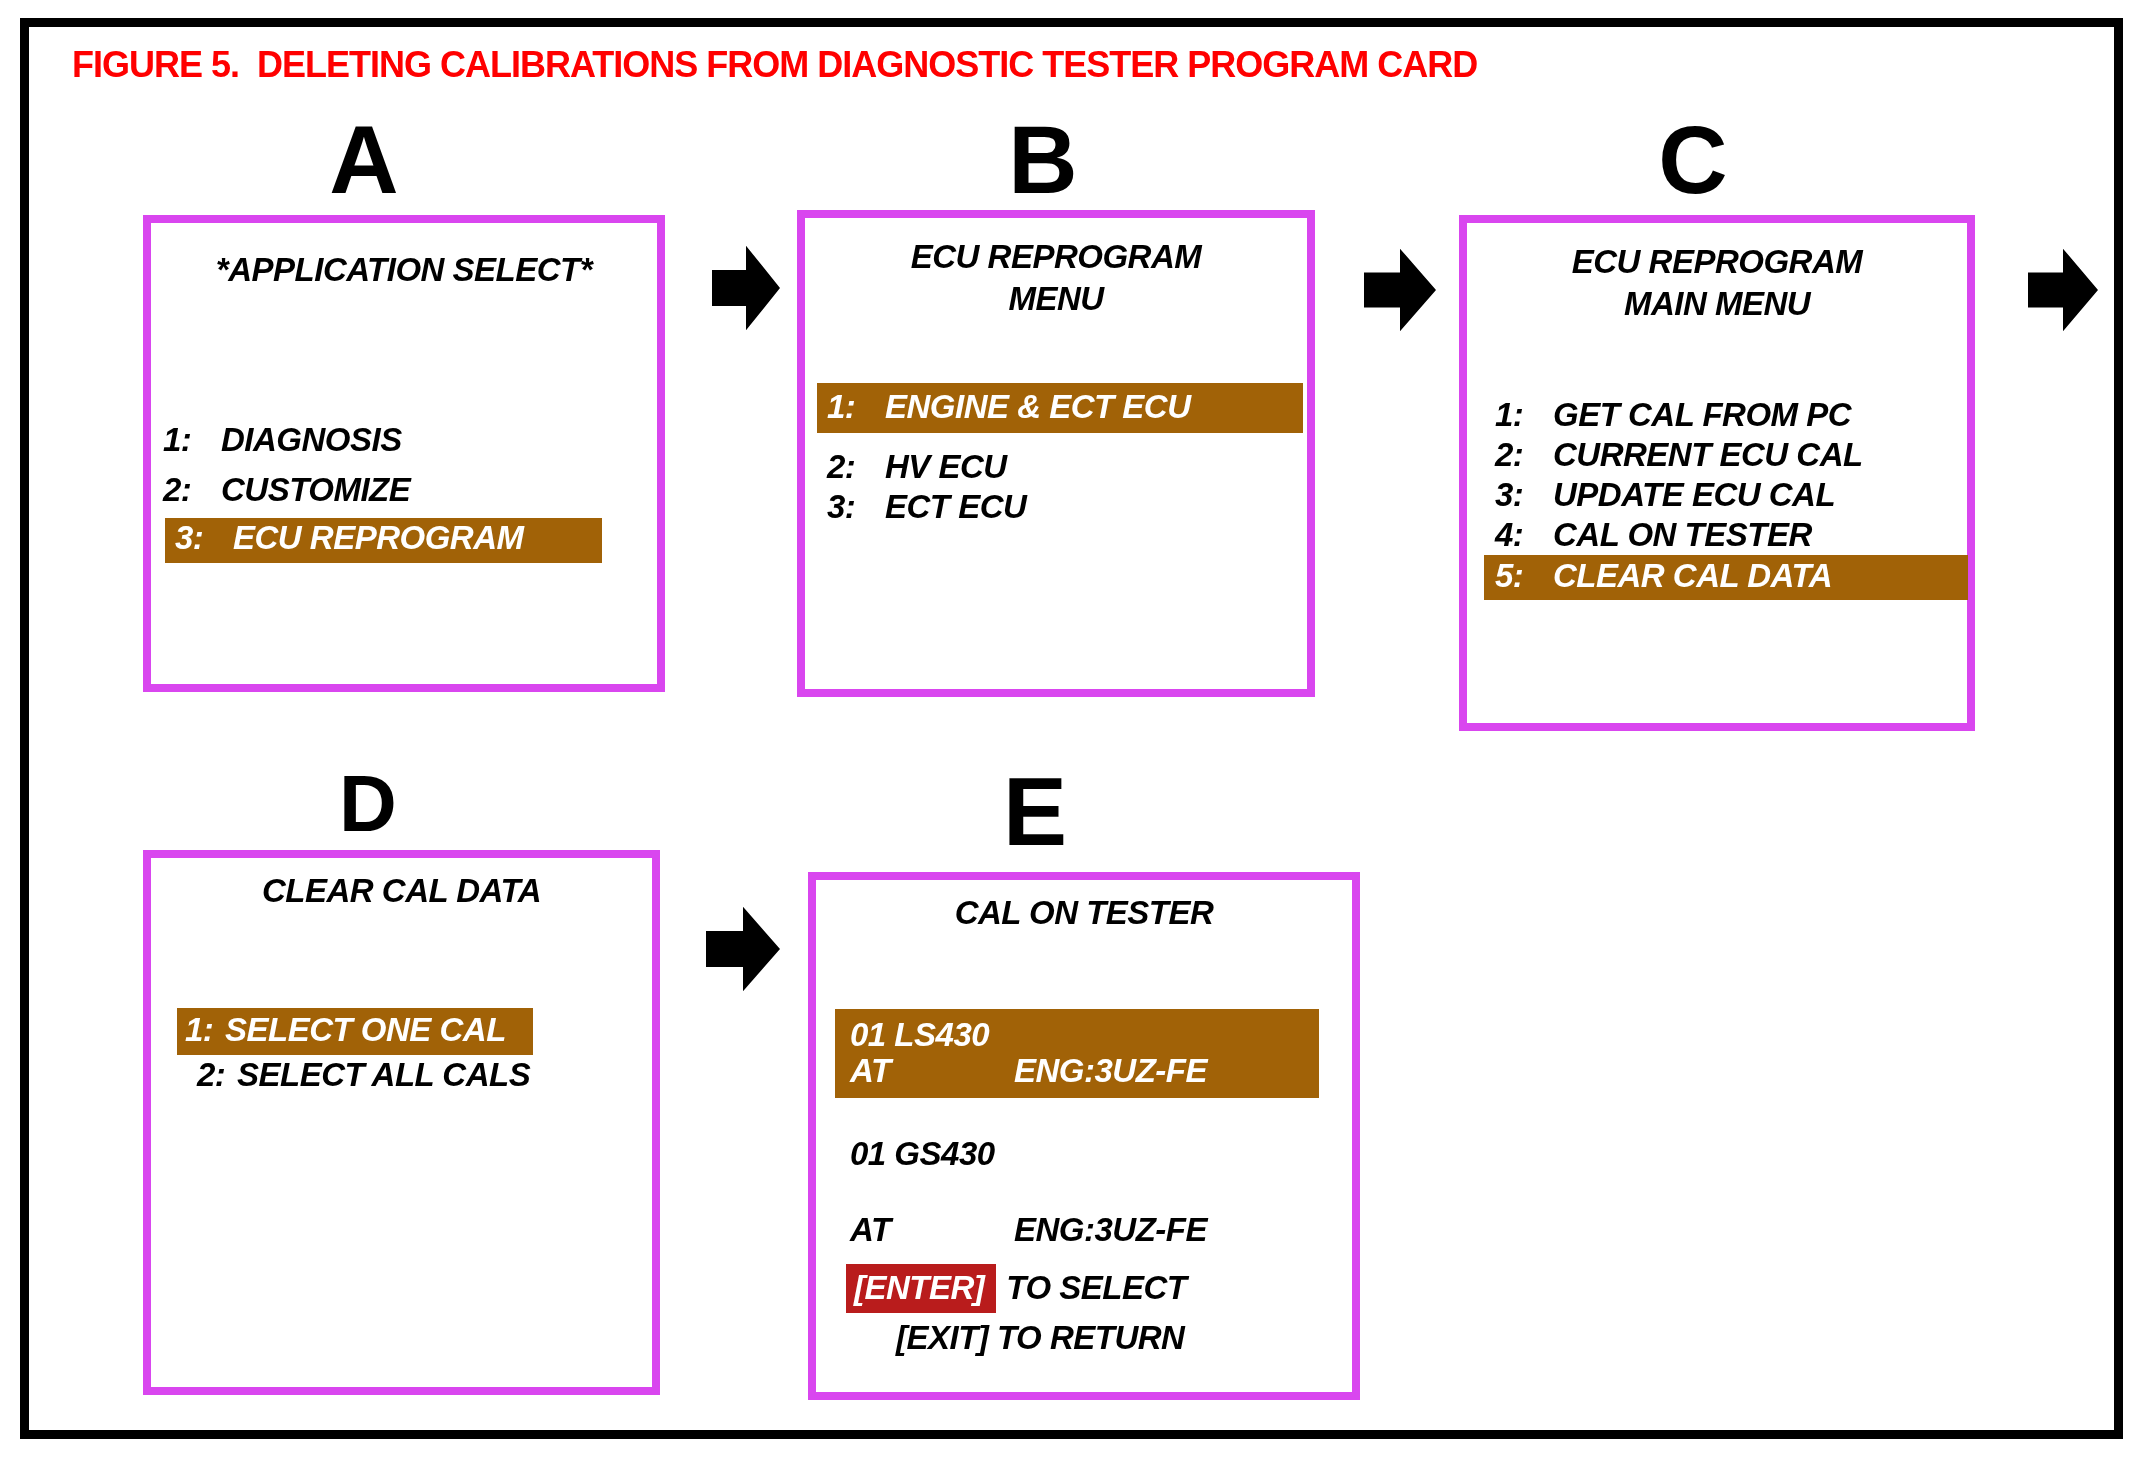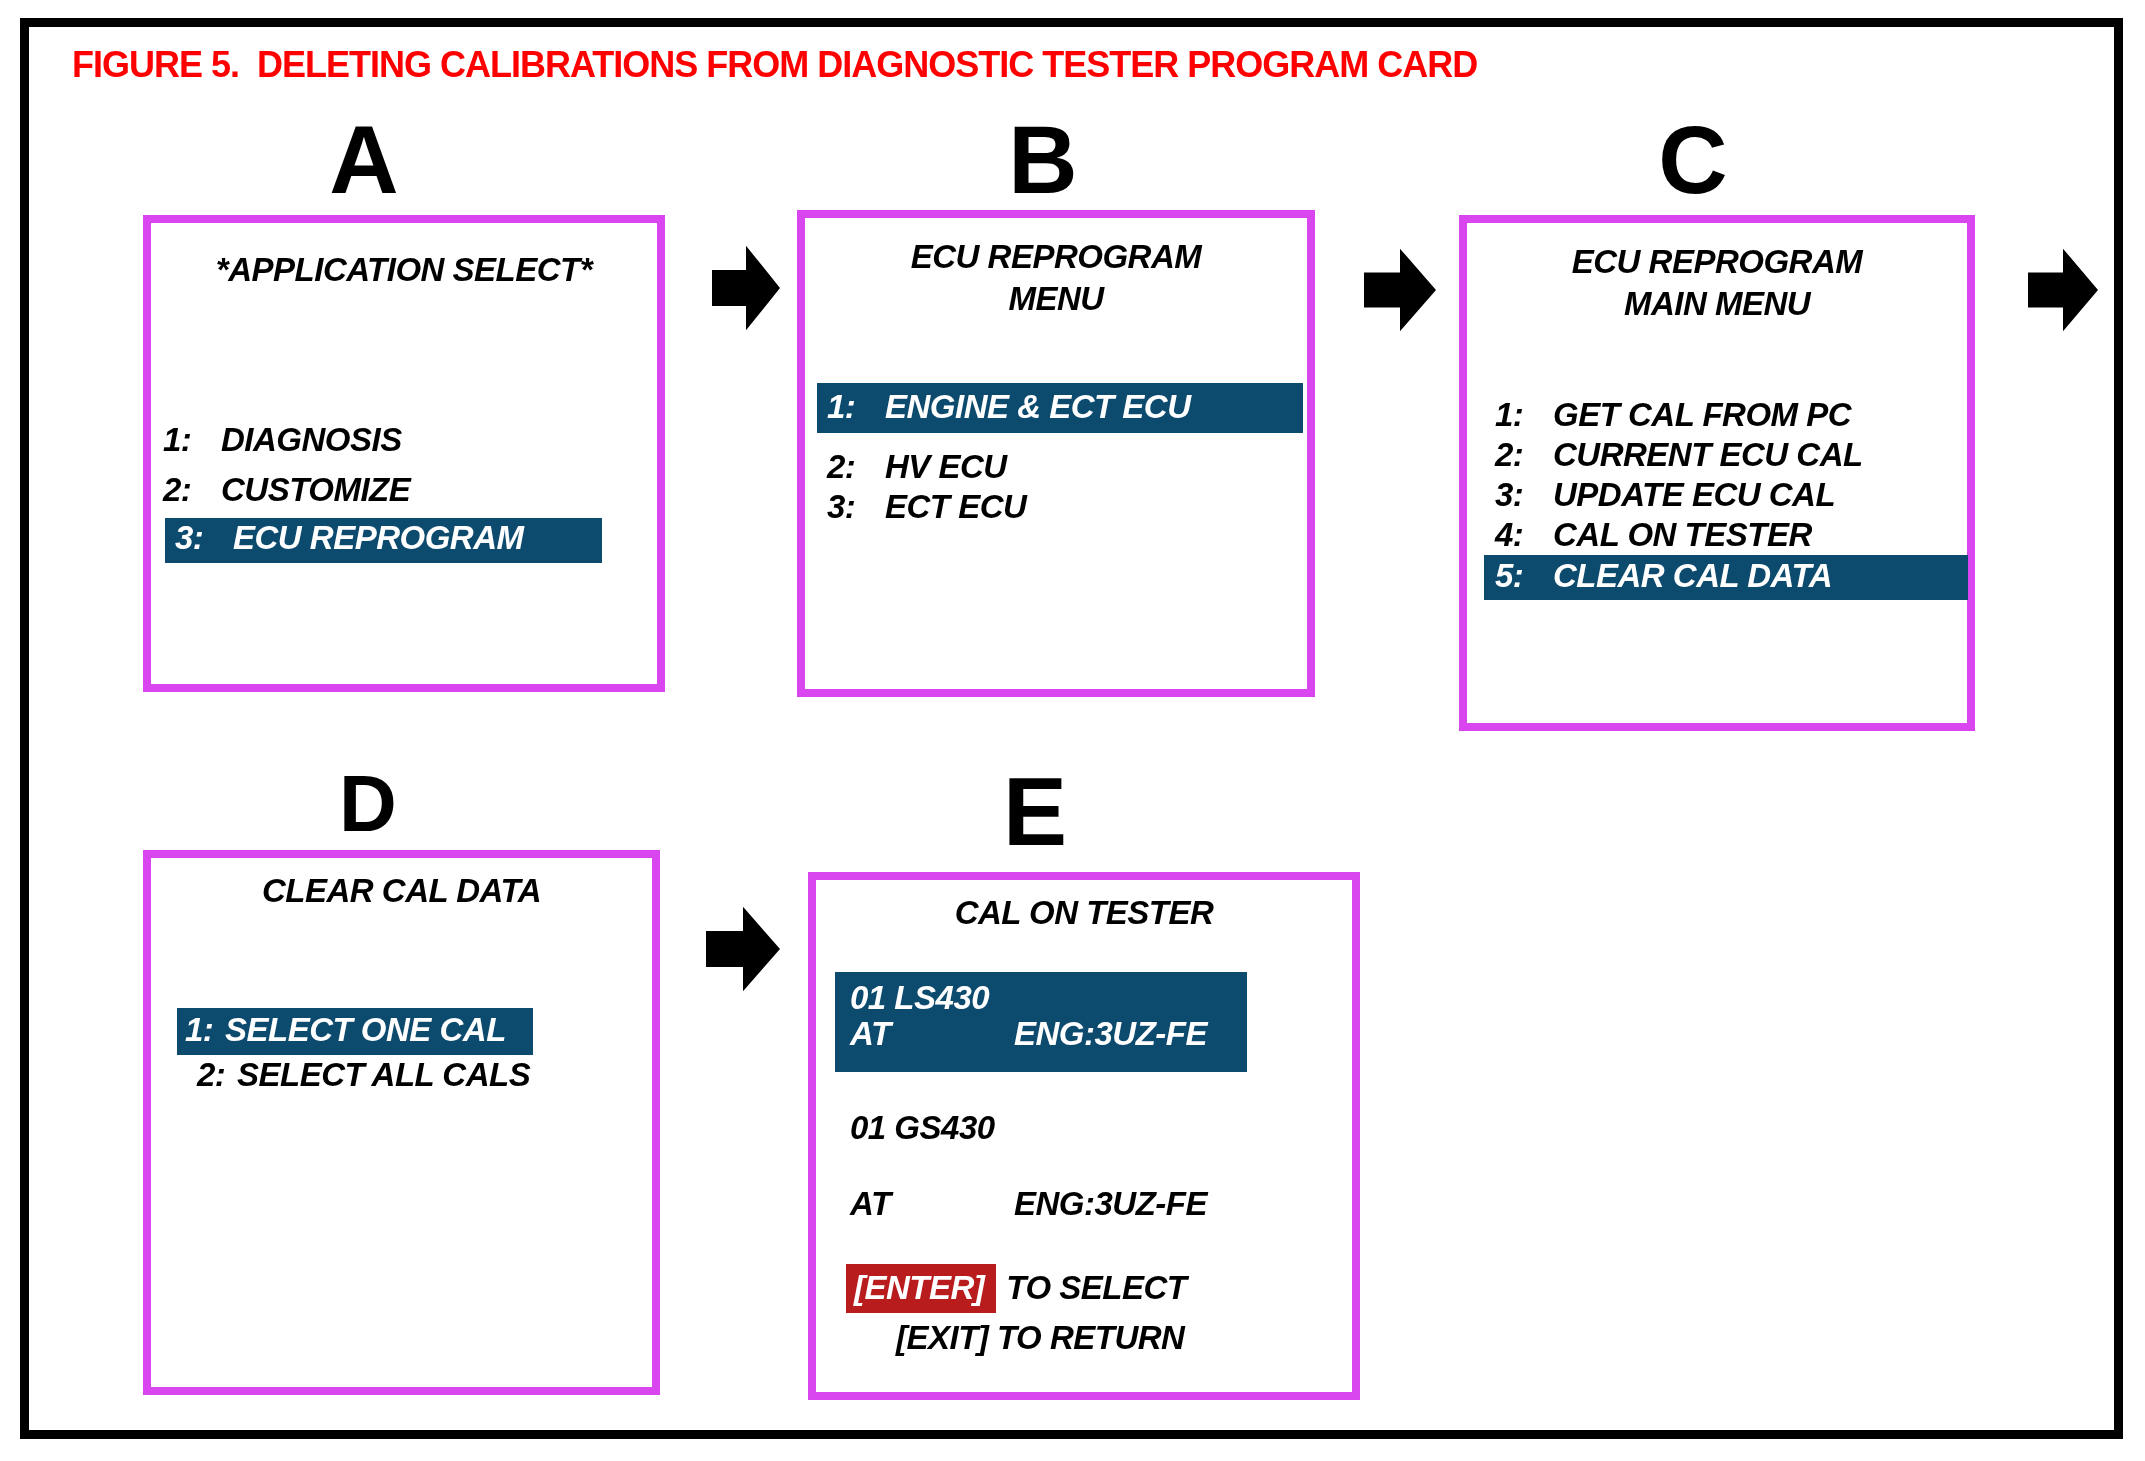--- a/index.html
+++ b/index.html
@@ -34,21 +34,21 @@
     font-size:33px; font-weight:bold; letter-spacing:-0.5px;font-style:italic;
   }
   .scr-header {
     position:absolute; left:0; right:0; text-align:center;
     line-height:42px; font-size:33px;
   }
   .items { position:absolute; left:0; right:0; }
   .row { white-space:nowrap; }
   .num { display:inline-block; width:58px; }
   .num.narrow { width:40px; }
-  .hl { background:#0c4a6e; color:#fff; }
+  .hl { background:#a16207; color:#fff; }
 
   
   #screen-a .scr-header { top:26px; }
   #screen-a .items { top:192px; }
   #screen-a .row { line-height:50px; padding-left:12px; }
   #screen-a .row.hl { margin-left:14px; margin-top:3px; width:437px;
                       line-height:34px; padding:3px 0 8px 10px; }
 
   
   #screen-b .scr-header { top:18px; }
@@ -69,21 +69,21 @@
   #screen-d .scr-header { top:12px; }
   #screen-d .items { top:150px; }
   #screen-d .row { line-height:40px; padding-left:46px; }
   #screen-d .row.hl { margin-left:26px; width:356px;
                       line-height:34px; padding:5px 0 8px 8px; }
 
   
   #screen-e .scr-header { top:12px; }
   #screen-e .cal-list { position:absolute; top:92px; left:0; right:0; }
   #screen-e .cal-entry .cal-line { line-height:36px; white-space:nowrap; }
-  #screen-e .cal-entry.hl { margin-left:19px; width:412px; padding:8px 0 20px 15px; }
+  #screen-e .cal-entry.hl { margin-left:19px; width:484px; padding:8px 0 9px 15px;margin-top:37px; }
   #screen-e .cal-entry.plain { margin-top:11px; padding-left:34px; }
   #screen-e .cal-entry.plain .cal-line { line-height:40px;margin-top:36px; }
   #screen-e .at { display:inline-block; width:164px; }
   .e-footer { position:absolute; top:386px; left:30px; white-space:nowrap; }
   .e-footer .f-line1 { line-height:44px; }
   .e-footer .inv { background:#b91c1c; color:#fff; padding:5px 12px 7px 8px; }
   .e-footer .f-action { margin-left:10px; }
   .e-footer .f-line2 { margin-left:50px; margin-top:9px; line-height:38px; }
 
   .arrow {

